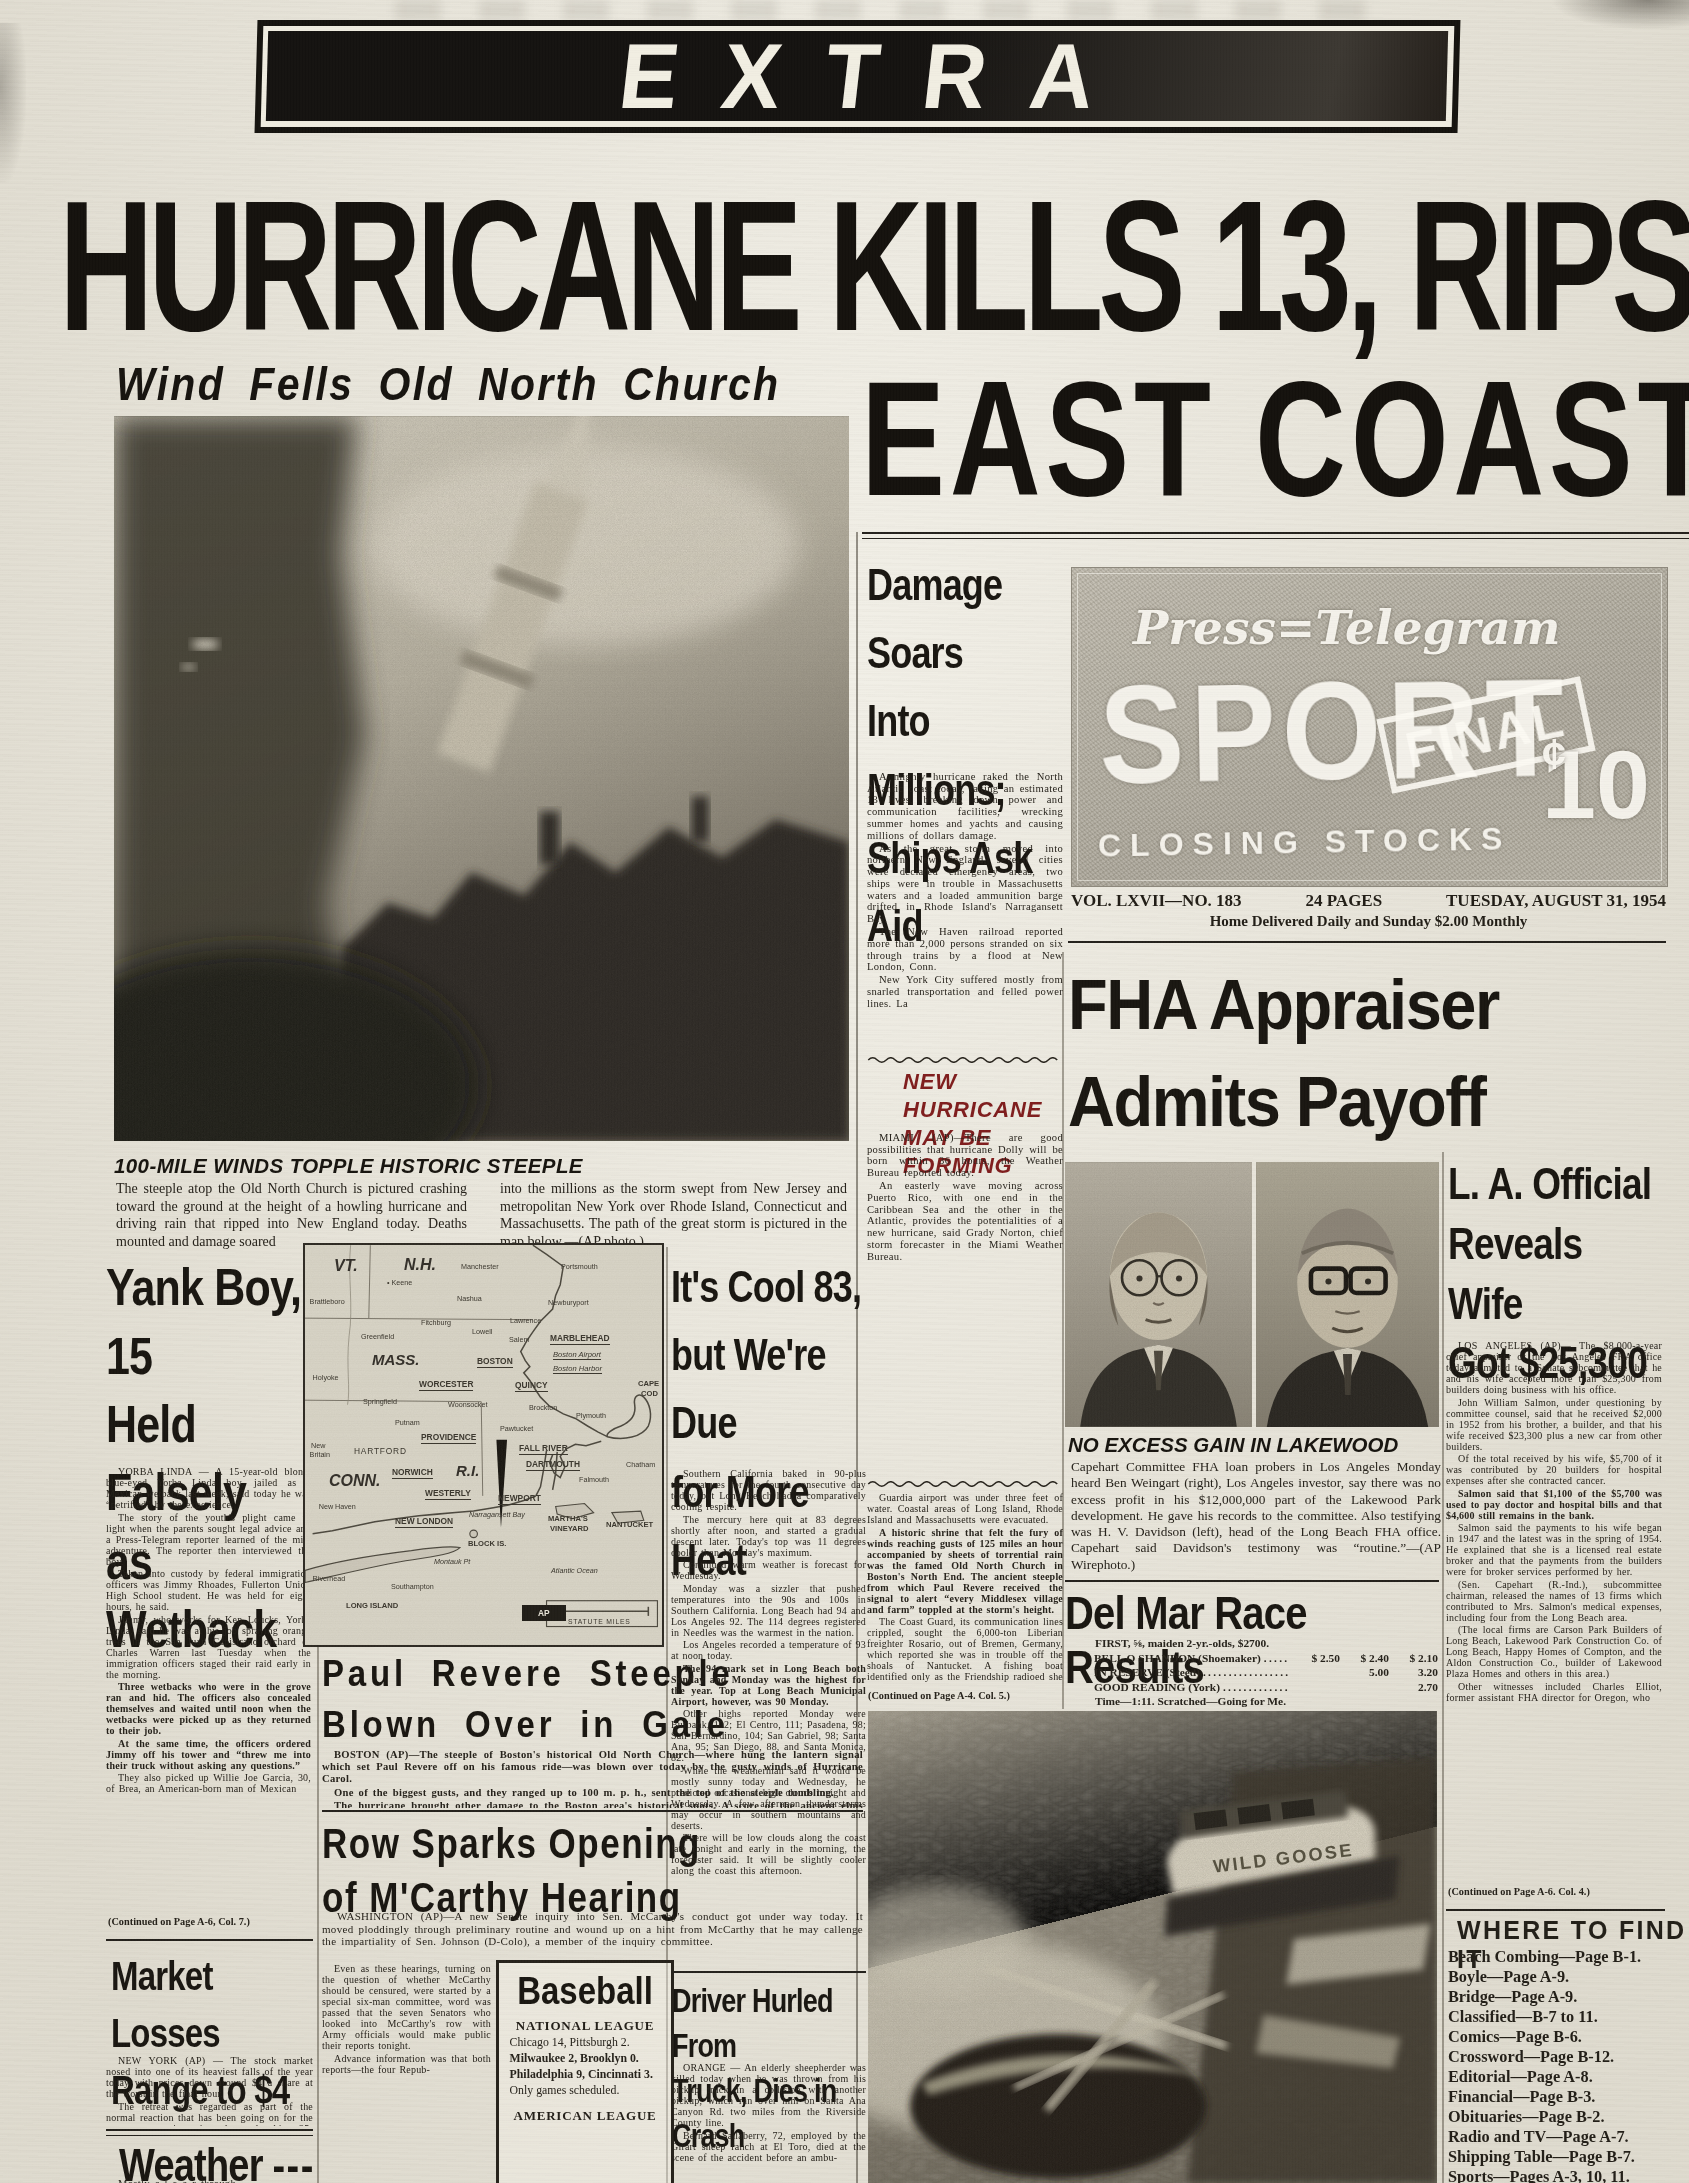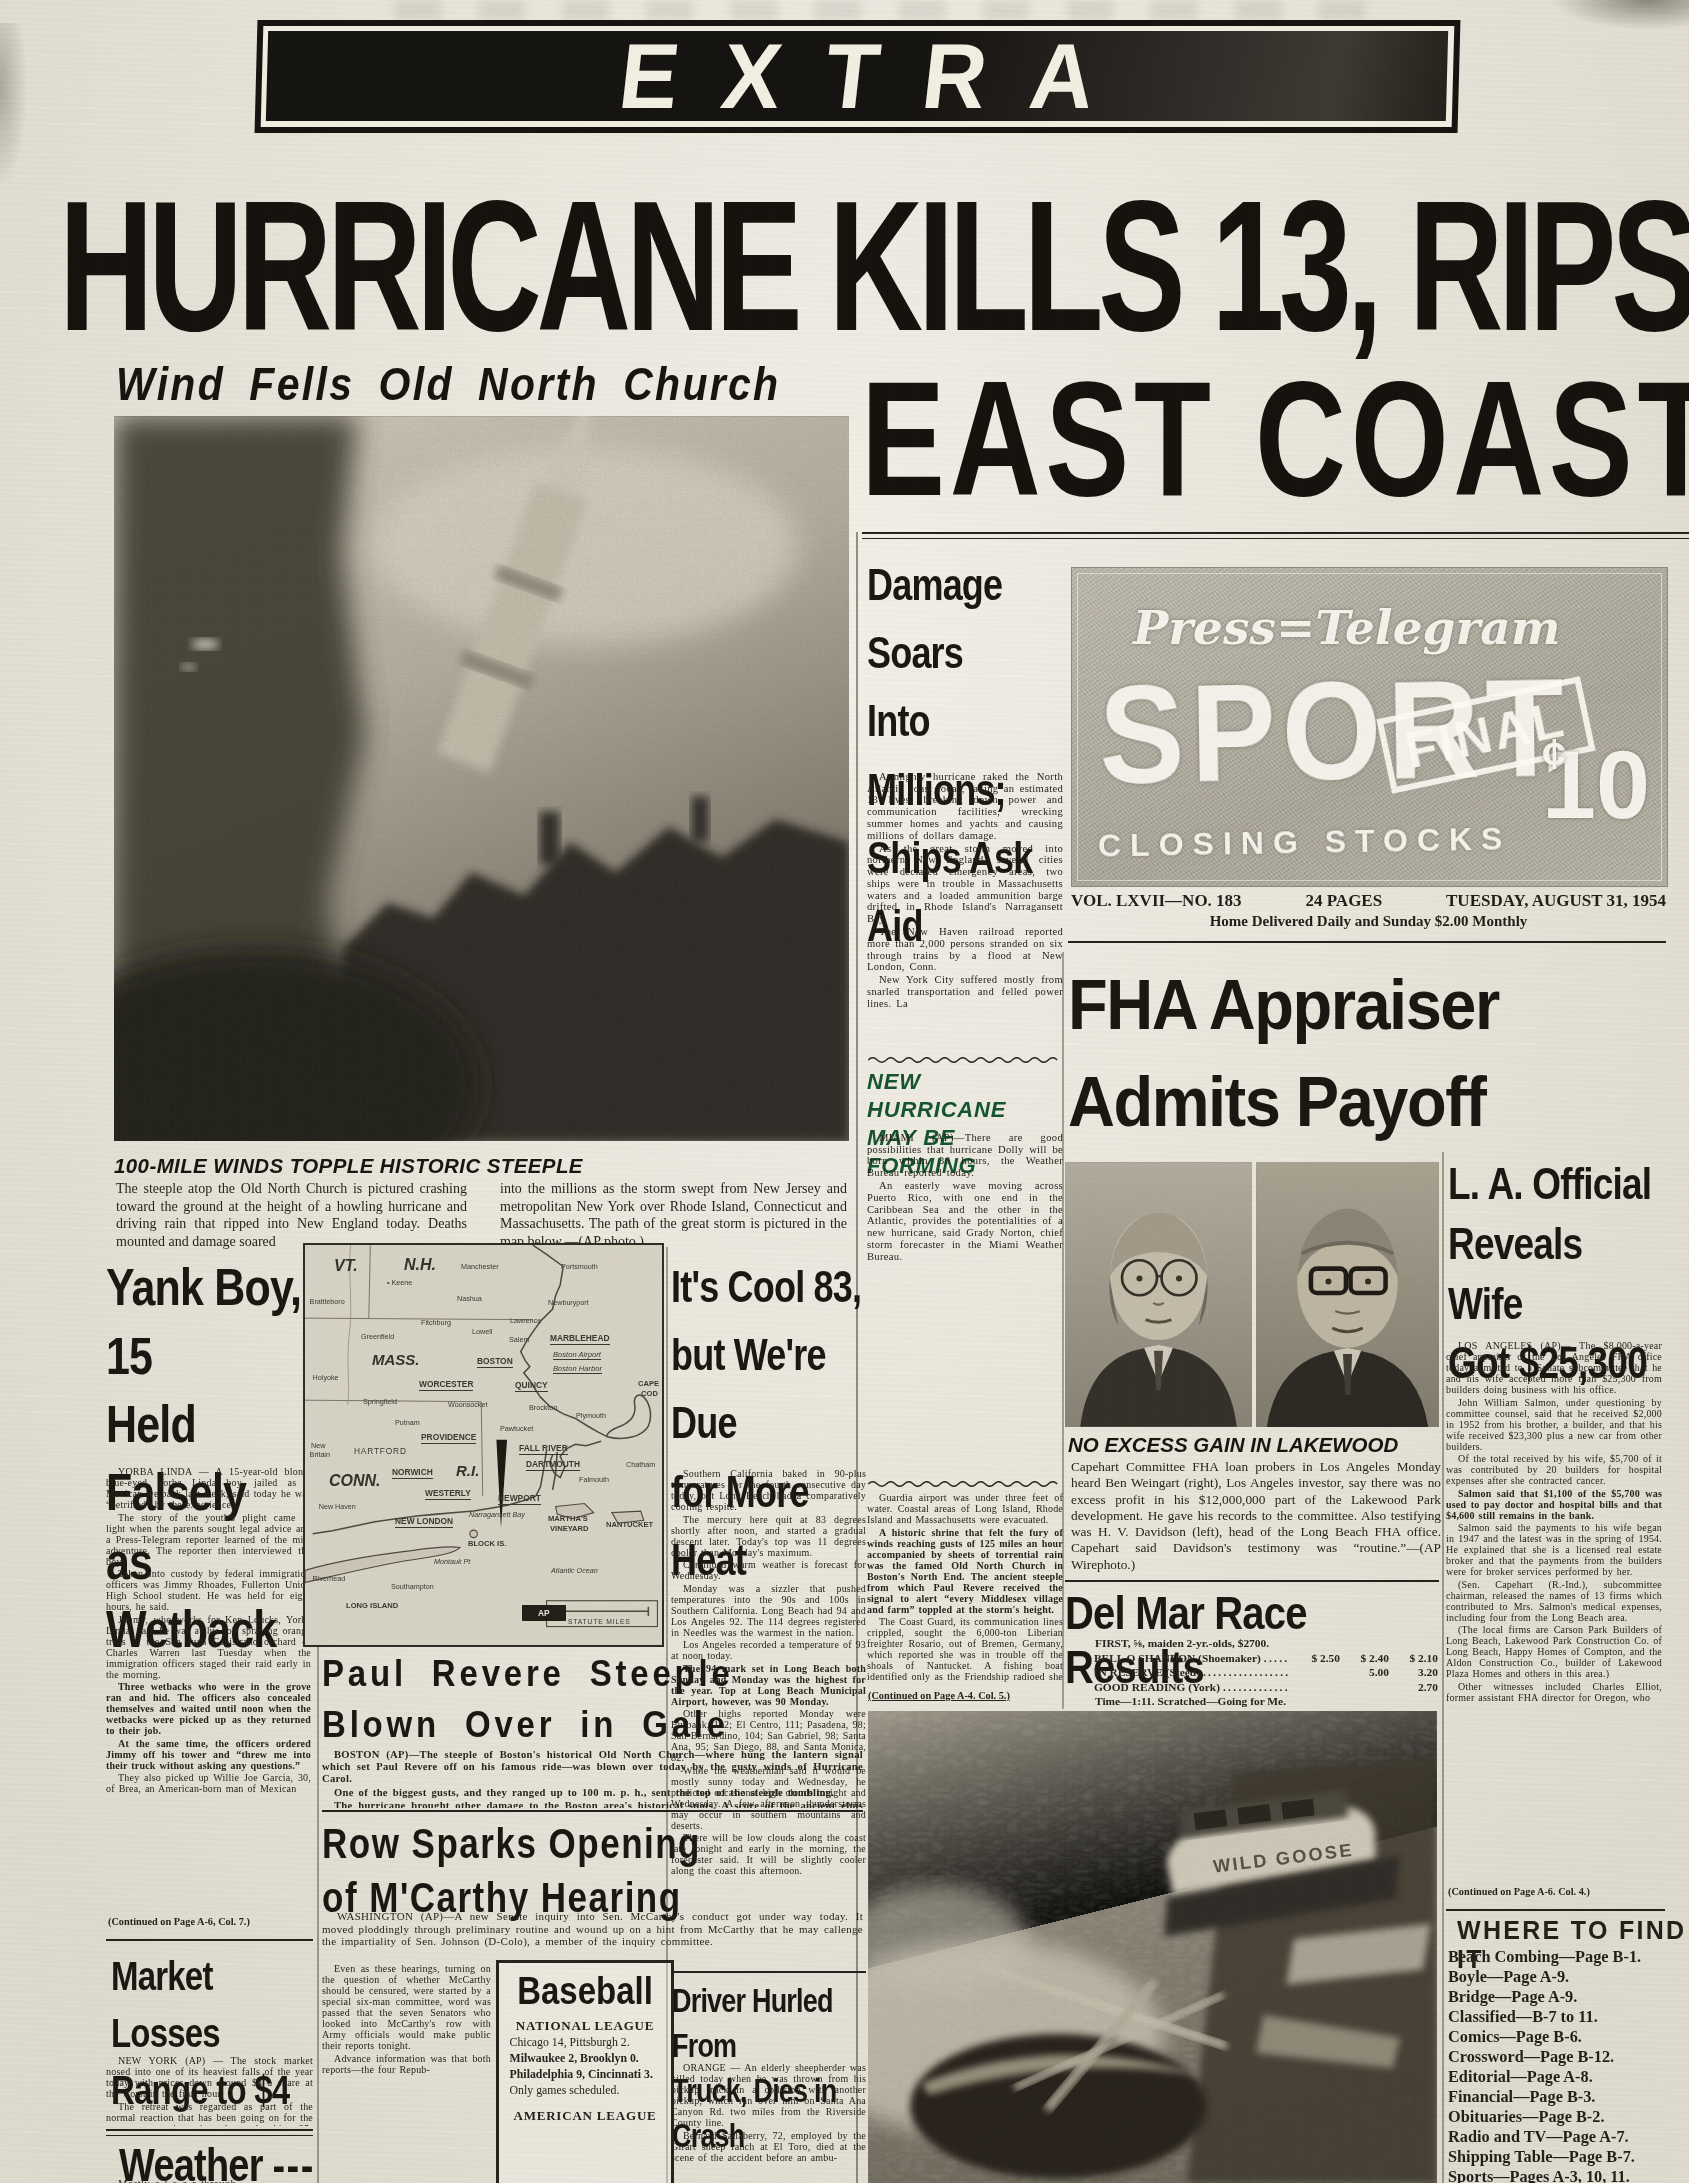--- a/index.html
+++ b/index.html
@@ -18,21 +18,21 @@
         display:flex;align-items:center;justify-content:center;}
   .extra-word{font-family:"Liberation Sans",sans-serif;font-weight:700;font-size:88px;color:#f1eee2;
         letter-spacing:44px;text-indent:44px;transform:skewX(-5deg) scaleY(1.05);}
   
   .mainhead{font-family:"Liberation Sans",sans-serif;font-weight:700;color:#14110d;white-space:nowrap;
         transform-origin:top left;}
   .kicker{font-family:"Liberation Sans",sans-serif;font-weight:700;font-style:italic;color:#16130f;
         white-space:nowrap;transform-origin:top left;}
   .colhead{font-family:"Liberation Sans",sans-serif;font-weight:700;color:#191611;line-height:1.18;
         transform-origin:top left;transform:scaleY(1.22);letter-spacing:-0.8px;}
-  .subhead-ital{font-family:"Liberation Sans",sans-serif;font-weight:700;font-style:italic;color:#14532d;}
+  .subhead-ital{font-family:"Liberation Sans",sans-serif;font-weight:700;font-style:italic;color:#7f1d1d;margin-left:36px;}
   
   .body-txt{font-family:"Liberation Serif",serif;font-size:10.6px;line-height:11.7px;text-align:justify;
         letter-spacing:0.3px;word-spacing:1.9px;color:#26221b;overflow:hidden;}
   .body-txt p{margin:0 0 1.5px 0;text-indent:12px;}
   .body-txt p.b{font-weight:700;}
   .tight{font-size:10px;line-height:11px;letter-spacing:0.2px;word-spacing:1.2px;}
   .boldstory p{font-weight:700;}
   .continued{font-family:"Liberation Serif",serif;font-weight:700;font-size:10.3px;color:#26221b;}
   .capt-title{font-family:"Liberation Sans",sans-serif;font-weight:700;font-style:italic;color:#17140f;}
   .capt-txt{font-family:"Liberation Serif",serif;text-align:justify;color:#26221b;}
@@ -199,21 +199,21 @@
     </div>
   <svg class="wavy" style="left:867px;top:1481px;" width="196" height="6" viewBox="0 0 258 8">
       <path d="M0 4 Q6 -2 12 4 T24 4 T36 4 T48 4 T60 4 T72 4 T84 4 T96 4 T108 4 T120 4 T132 4 T144 4 T156 4 T168 4 T180 4 T192 4 T204 4 T216 4 T228 4 T240 4 T252 4" stroke="#2a261f" stroke-width="2" fill="none"></path>
     </svg>
   <div class="blk body-txt tight" style="left:867px;top:1492px;width:196px;height:192px;">
 
   <p>Guardia airport was under three feet of water. Coastal areas of Long Island, Rhode Island and Massachusetts were evacuated.</p>
       <p class="b">A historic shrine that felt the fury of winds reaching gusts of 125 miles an hour accompanied by sheets of torrential rain was the famed Old North Church in Boston's North End. The ancient steeple from which Paul Revere received the signal to alert “every Middlesex village and farm” toppled at the storm's height.</p>
       <p>The Coast Guard, its communication lines crippled, sought the 6,000-ton Liberian freighter Rosario, out of Bremen, Germany, which reported she was in trouble off the shoals of Nantucket. A fishing boat identified only as the Friendship radioed she was in distress and trying to reach shore at No Man's Land, an island at the tip of Martha's Vineyard.</p>
     </div>
-  <div class="blk continued" style="left:868px;top:1690px;text-decoration:underline;">(Continued on Page A-4. Col. 5.)</div>
+  <div class="blk continued" style="left:868px;top:1690px;">(Continued on Page A-4. Col. 5.)</div>
 
   <div class="mast-box" style="left:1071px;top:567px;width:595px;height:318px;">
     <div class="mast-nameplate" style="left:61px;top:32px;">Press=Telegram</div>
     <div class="mast-sport" style="left:27px;top:90px;">SPORT</div>
     <div class="mast-final" style="left:310px;top:129px;">FINAL</div>
     <div class="mast-price" style="left:470px;top:161px;">
         <span>10</span>
         <sup>¢</sup>
       </div>
     <div class="mast-closing" style="left:26px;top:256px;">CLOSING STOCKS</div>

